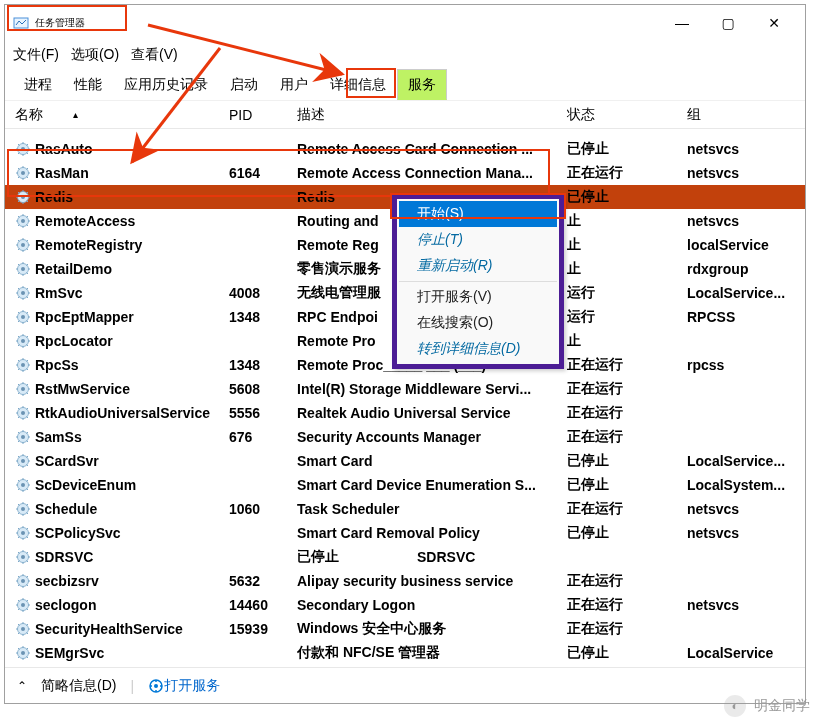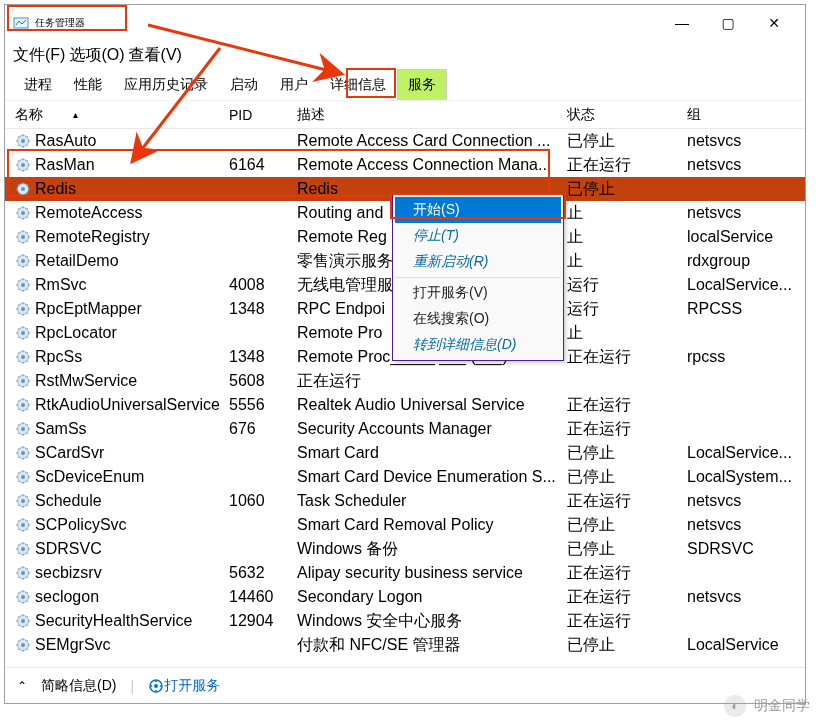--- a/index.html
+++ b/index.html
@@ -4,42 +4,42 @@
   <style>
     * { box-sizing: border-box; margin: 0; padding: 0; font-family: "Microsoft YaHei", "Segoe UI", sans-serif; }
     body { width: 834px; height: 727px; overflow: hidden; background: #fff; position: relative; }
     .window { width: 802px; height: 700px; border: 1px solid #a0a0a0; background: #fff; display: flex; flex-direction: column; margin: 4px; position: relative; }
     .titlebar { height: 36px; display: flex; align-items: center; padding: 0 8px; position: relative; }
     .titlebar-icon { width: 16px; height: 16px; margin-right: 6px; display: inline-flex; align-items: center; }
     .title-text { font-size: 10px; }
     .title-outline { position: absolute; top: 0px; left: 2px; width: 120px; height: 26px; border: 2px solid #e8370b; pointer-events: none; }
     .window-controls { margin-left: auto; display: flex; gap: 0; }
     .win-btn { width: 46px; height: 32px; display: flex; align-items: center; justify-content: center; font-size: 14px; color: #000; background: transparent; border: none; cursor: pointer; }
-    .menubar { height: 28px; display: flex; align-items: center; padding: 0 8px; gap: 4px; font-size: 16px; }
+    .menubar { height: 28px; display: flex; align-items: center; padding: 0 8px; gap: 12px; font-size: 14px; }
     .menubar span { cursor: pointer; }
     .tabs { display: flex; border-bottom: 1px solid #f0f0f0; padding: 0 8px; height: 32px; position: relative; }
     .tab { padding: 6px 10px; font-size: 14px; cursor: pointer; border: 1px solid transparent; }
     .tab.active { border-top: 1px solid #ccc; border-left: 1px solid #ccc; border-right: 1px solid #ccc; background: #bef264; }
     .tab-outline { position: absolute; border: 2px solid #e8370b; pointer-events: none; }
-    .content { flex: 1; overflow: hidden; position: relative; display: flex; flex-direction: column; }
+    .content { flex: 1; overflow: hidden; position: relative; display: flex; flex-direction: column; gap: 8px; }
     .cols-header { display: flex; border-bottom: 1px solid #e8e8e8; font-size: 14px; height: 28px; align-items: center; padding: 0 6px; }
     .col-name { width: 218px; padding-left: 4px; display: flex; align-items: center; }
     .col-pid { width: 68px; }
     .col-desc { width: 270px; }
     .col-status { width: 120px; }
     .col-group { flex: 1; }
     .sort-icon { font-size: 10px; margin-left: 30px; }
     .rows { flex: 1; overflow-y: auto; overflow-x: hidden; }
-    .row { display: flex; height: 24px; align-items: center; font-size: 16px; padding: 0 6px; cursor: pointer; position: relative; }
+    .row { display: flex; height: 24px; align-items: center; font-size: 14px; padding: 0 6px; cursor: pointer; position: relative; font-weight: bold; }
     .row.selected { background: #c2410c; }
     .svc-icon { width: 16px; height: 16px; margin-right: 4px; display: inline-flex; flex-shrink: 0; }
     .row .col-name { display: flex; align-items: center; overflow: hidden; white-space: nowrap; }
     .row .col-desc { overflow: hidden; white-space: nowrap; text-overflow: ellipsis; }
     .rows-outline { position: absolute; border: 2px solid #e8370b; left: 2px; width: 543px; height: 48px; top: 48px; pointer-events: none; z-index: 5; }
-    .ctx-menu { position: absolute; left: 392px; top: 194px; width: 172px; background: #f9f9f9; border: 1px solid #4c1d95; box-shadow: 2px 2px 4px rgba(0,0,0,.2); z-index: 10; font-size: 14px; padding: 2px; }
+    .ctx-menu { position: absolute; left: 392px; top: 194px; width: 172px; background: #f9f9f9; border: 5px solid #4c1d95; box-shadow: 2px 2px 4px rgba(0,0,0,.2); z-index: 10; font-size: 14px; padding: 2px; }
     .ctx-item { padding: 4px 18px; cursor: pointer; color: #222; }
     .ctx-item.highlight { background: #0078d7; color: #fff; }
     .ctx-item.disabled { color: #0369a1; font-style: italic; }
     .ctx-sep { border-top: 1px solid #ddd; margin: 2px 0; }
     .ctx-outline { position: absolute; border: 2px solid #e8370b; left: 390px; top: 193px; width: 176px; height: 26px; pointer-events: none; z-index: 11; }
     .statusbar { height: 36px; border-top: 1px solid #e8e8e8; display: flex; align-items: center; padding: 0 12px; font-size: 14px; gap: 14px; }
     .status-chevron { font-size: 12px; }
     .status-open { color: #0066cc; display: flex; align-items: center; cursor: pointer; }
     .arrow-svg { position: absolute; pointer-events: none; z-index: 20; }
     .watermark { position: absolute; right: 24px; bottom: 10px; display: flex; align-items: center; gap: 8px; color: #999; font-size: 14px; z-index: 30; }
@@ -362,20 +362,21 @@
                   <line x1="3" y1="3" x2="4.5" y2="4.5"></line>
                   <line x1="11.5" y1="11.5" x2="13" y2="13"></line>
                   <line x1="3" y1="13" x2="4.5" y2="11.5"></line>
                   <line x1="11.5" y1="4.5" x2="13" y2="3"></line>
                 </g>
               </svg>
             </span>
             <span>RstMwService</span>
           </div>
           <div class="col-pid">5608</div>
+          <div class="col-desc">Intel(R) Storage Middleware Servi...</div>
           <div class="col-status">正在运行</div>
           <div class="col-group"></div>
         </div>
         <div class="row">
           <div class="col-name">
             <span class="svc-icon">
               <svg viewBox="0 0 16 16">
                 <circle cx="8" cy="8" r="5.5" fill="#d8eaf7" stroke="#7ba7c7" stroke-width="0.8"></circle>
                 <circle cx="8" cy="8" r="2" fill="#6b93b3"></circle>
                 <g stroke="#7ba7c7" stroke-width="1">
@@ -536,21 +537,20 @@
                   <line x1="3" y1="3" x2="4.5" y2="4.5"></line>
                   <line x1="11.5" y1="11.5" x2="13" y2="13"></line>
                   <line x1="3" y1="13" x2="4.5" y2="11.5"></line>
                   <line x1="11.5" y1="4.5" x2="13" y2="3"></line>
                 </g>
               </svg>
             </span>
             <span>SDRSVC</span>
           </div>
           <div class="col-pid"></div>
-          <div class="col-desc">Windows 备份</div>
           <div class="col-status">已停止</div>
           <div class="col-group">SDRSVC</div>
         </div>
         <div class="row">
           <div class="col-name">
             <span class="svc-icon">
               <svg viewBox="0 0 16 16">
                 <circle cx="8" cy="8" r="5.5" fill="#d8eaf7" stroke="#7ba7c7" stroke-width="0.8"></circle>
                 <circle cx="8" cy="8" r="2" fill="#6b93b3"></circle>
                 <g stroke="#7ba7c7" stroke-width="1">
@@ -610,21 +610,21 @@
                   <line x1="13" y1="8" x2="15" y2="8"></line>
                   <line x1="3" y1="3" x2="4.5" y2="4.5"></line>
                   <line x1="11.5" y1="11.5" x2="13" y2="13"></line>
                   <line x1="3" y1="13" x2="4.5" y2="11.5"></line>
                   <line x1="11.5" y1="4.5" x2="13" y2="3"></line>
                 </g>
               </svg>
             </span>
             <span>SecurityHealthService</span>
           </div>
-          <div class="col-pid">12904</div>
+          <div class="col-pid">15939</div>
           <div class="col-desc">Windows 安全中心服务</div>
           <div class="col-status">正在运行</div>
           <div class="col-group"></div>
         </div>
         <div class="row">
           <div class="col-name">
             <span class="svc-icon">
               <svg viewBox="0 0 16 16">
                 <circle cx="8" cy="8" r="5.5" fill="#d8eaf7" stroke="#7ba7c7" stroke-width="0.8"></circle>
                 <circle cx="8" cy="8" r="2" fill="#6b93b3"></circle>

